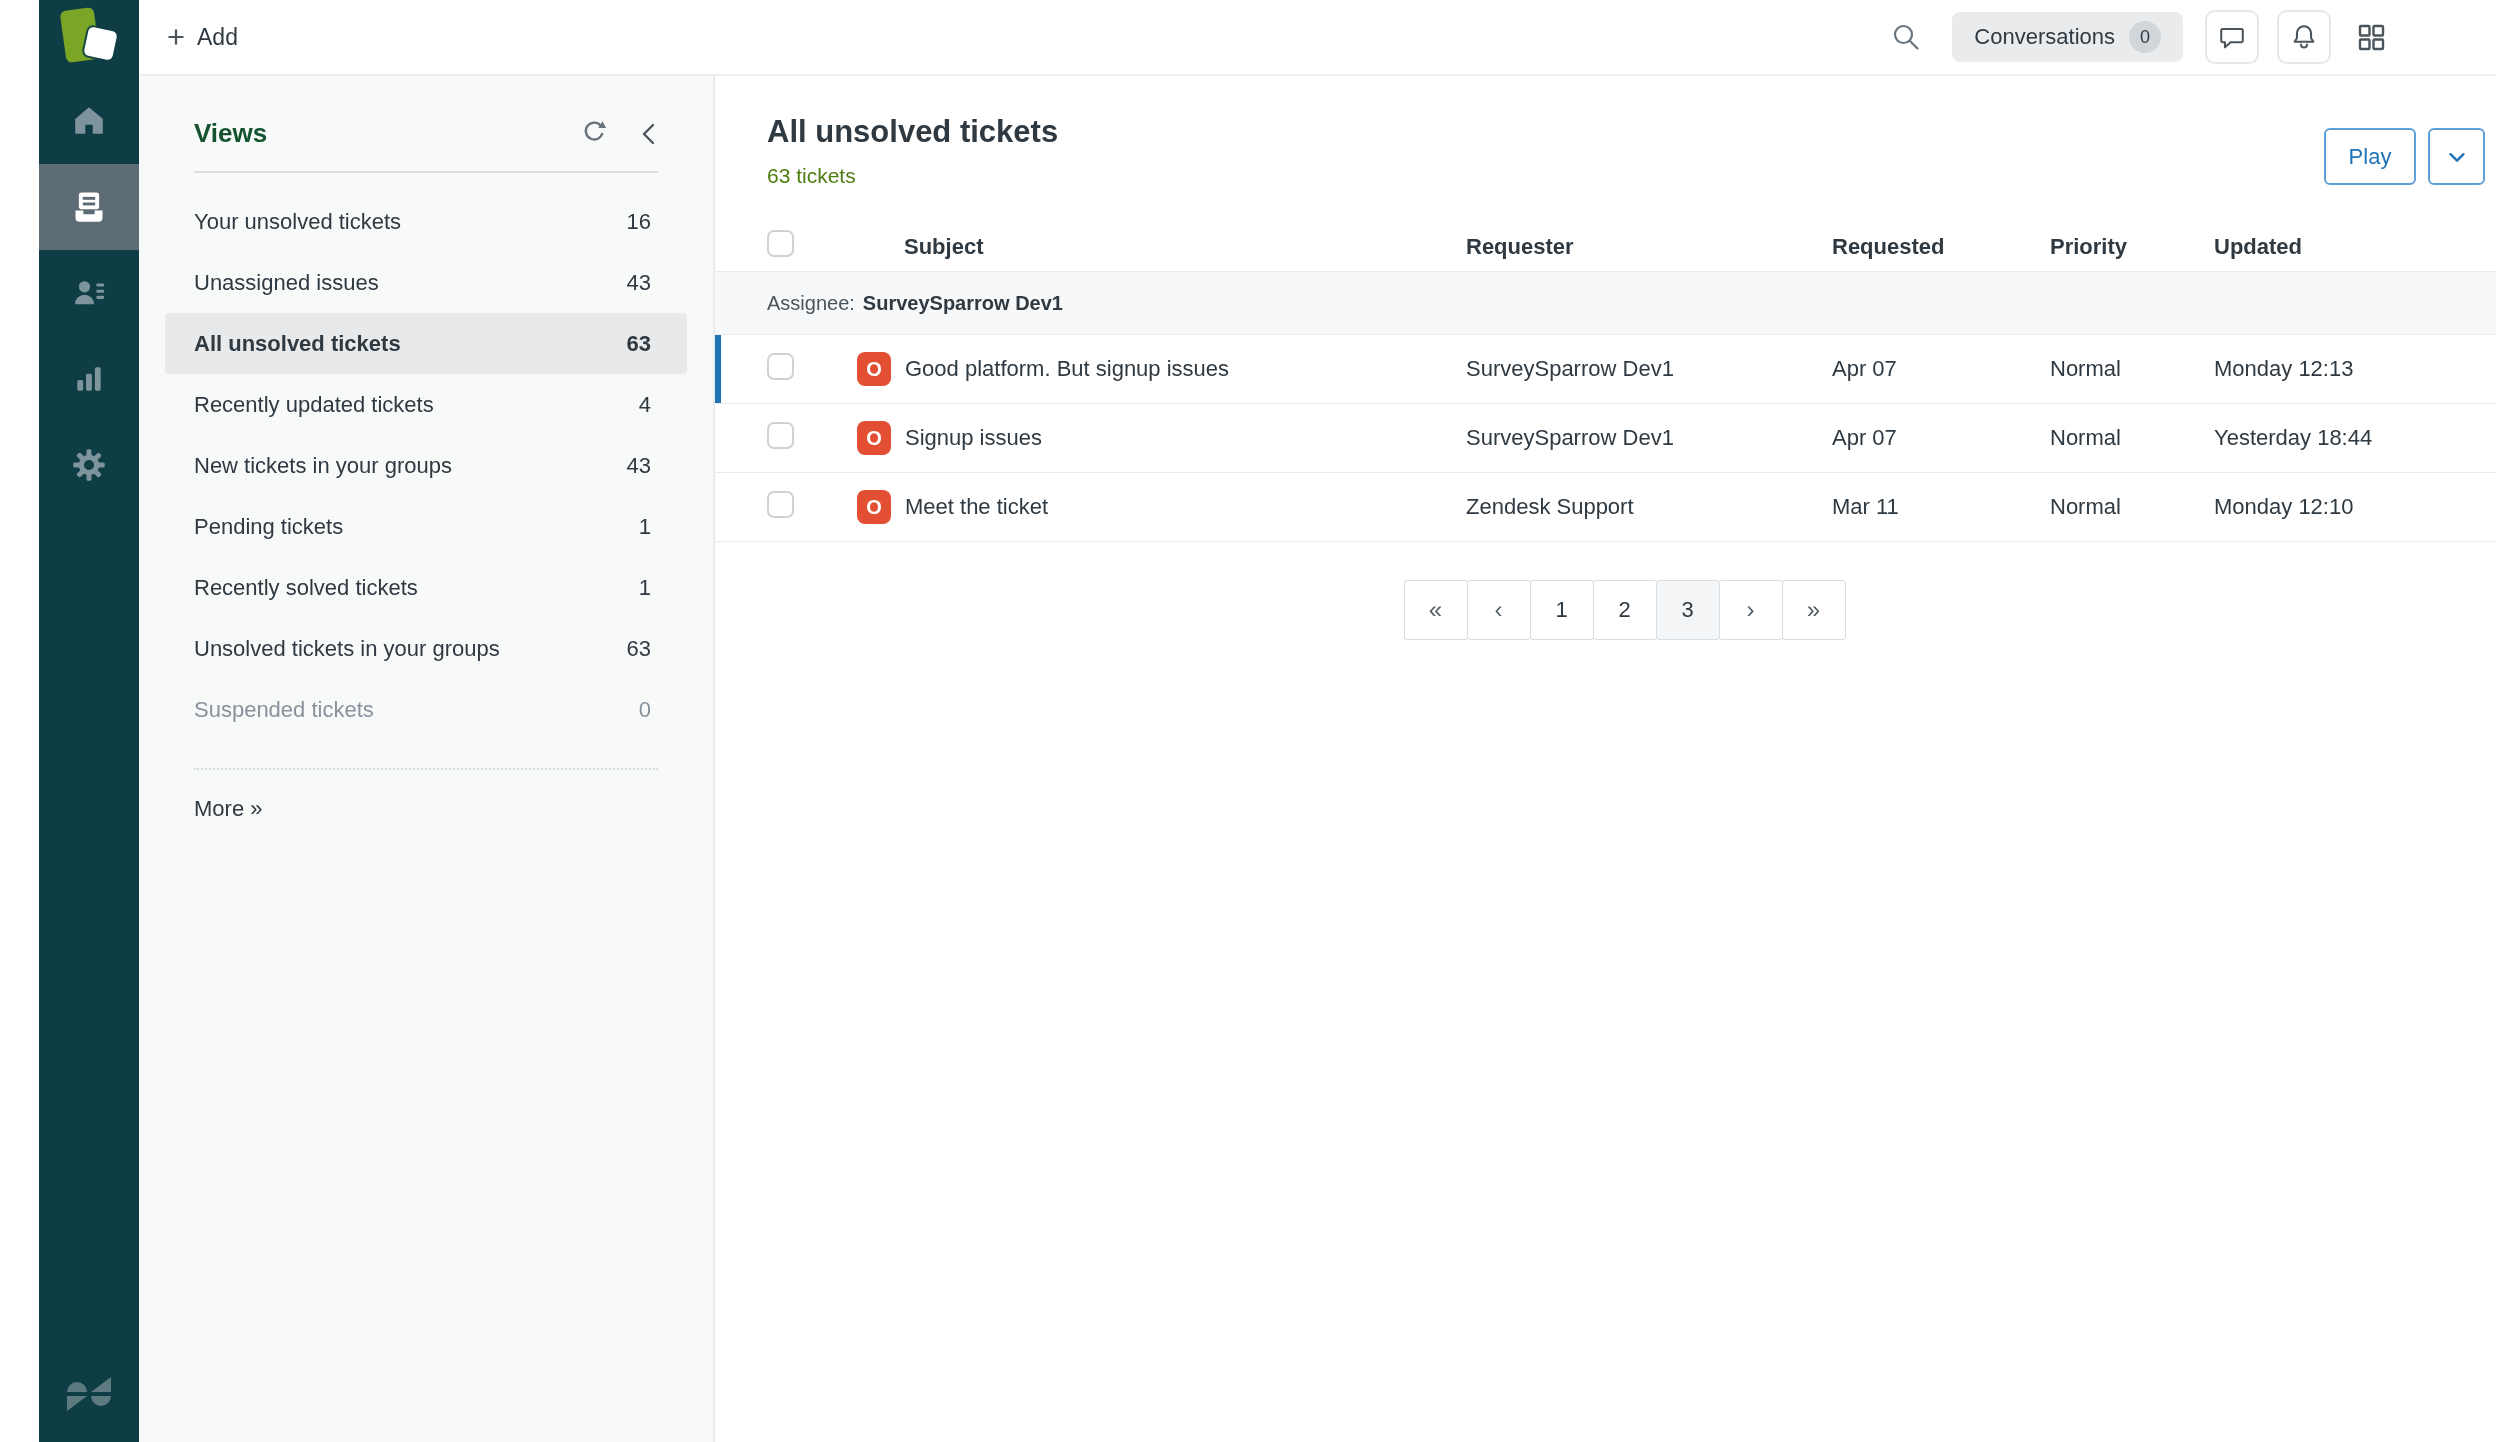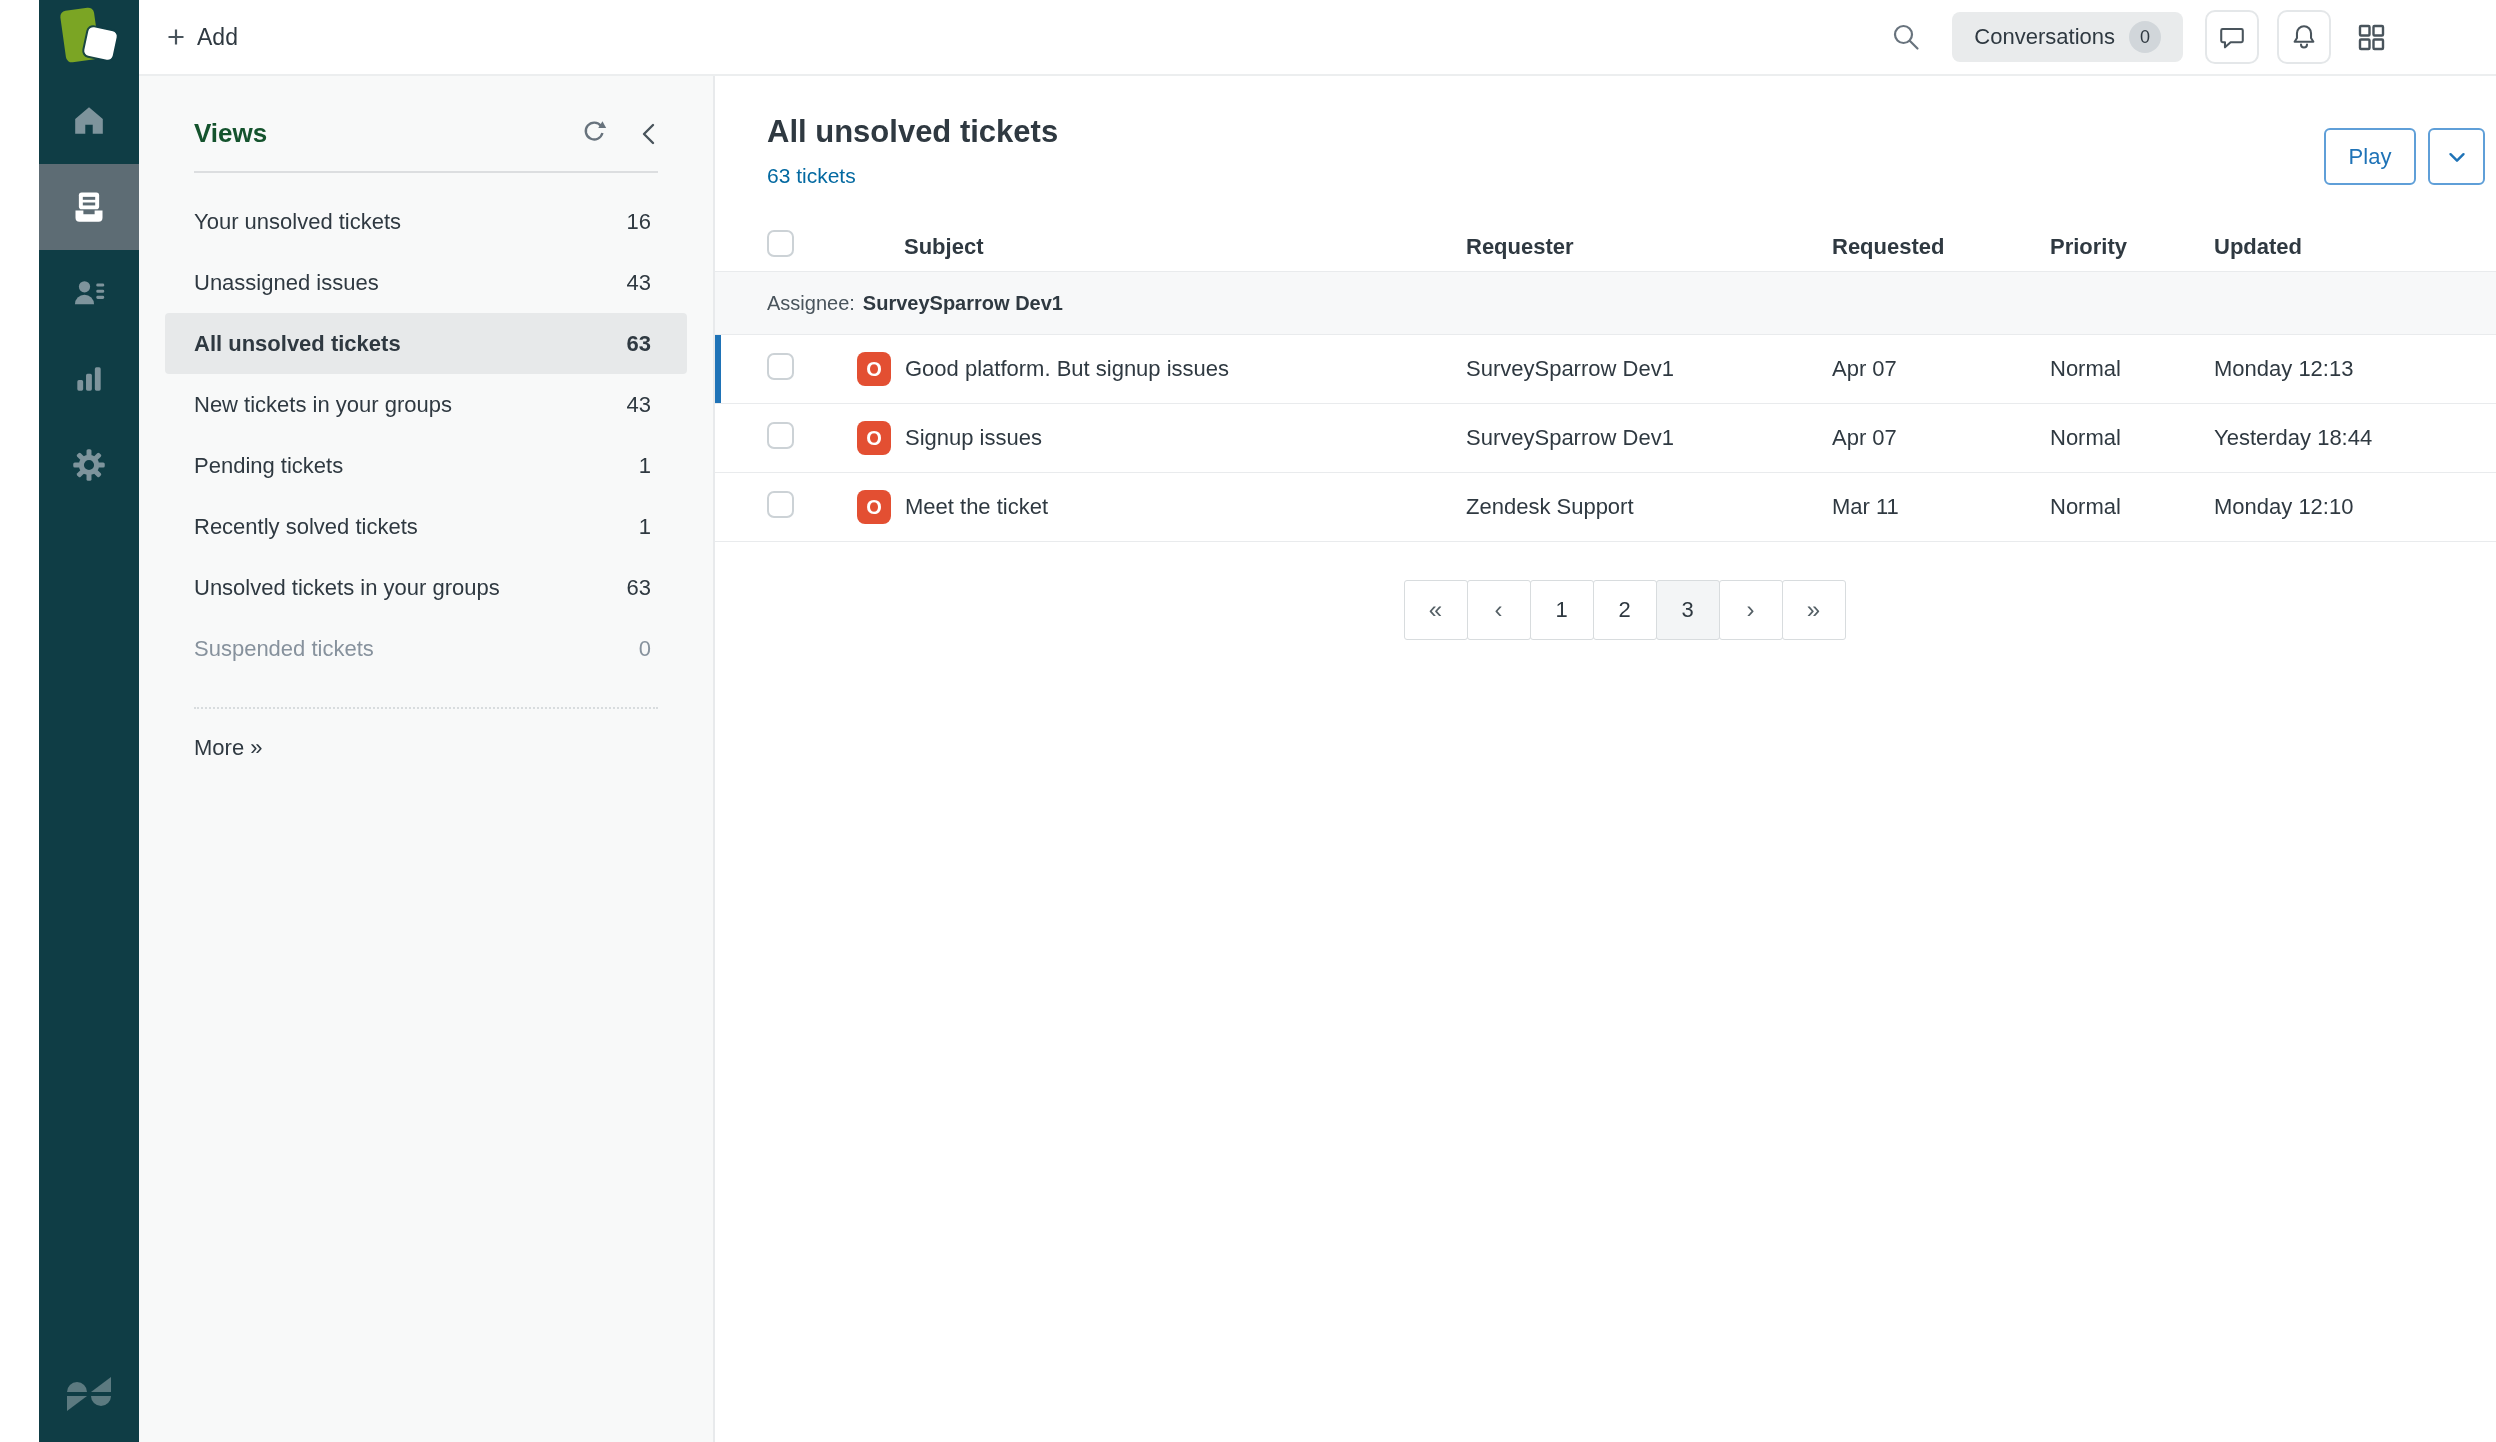--- a/index.html
+++ b/index.html
@@ -45,21 +45,21 @@
   .view-item.selected { background: #e7e9ea; font-weight: bold; }
   .view-item.muted { color: #87929d; }
   .view-item.danger { color: #cc3340; }
   .views-dotted { border-top: 2px dotted #d8dcde; margin: 28px 55px 0 55px; }
   .more-link { display: inline-block; margin: 26px 0 0 55px; font-size: 22px; color: #2f3941; cursor: pointer; text-decoration: none; }
 
   
   .content { position: absolute; left: 676px; top: 76px; right: 0; bottom: 0; background: #fff; }
   .content-head { position: relative; padding: 38px 50px 0 52px; }
   .page-title { font-size: 31px; font-weight: bold; color: #2f3941; }
-  .page-subtitle { margin-top: 14px; font-size: 21px; color: #0369a1; }
+  .page-subtitle { margin-top: 14px; font-size: 21px; color: #4d7c0f; }
   .head-actions { position: absolute; top: 52px; right: 50px; display: flex; gap: 12px; }
   .play-btn { width: 92px; height: 57px; border: 2px solid #5f9fd8; border-radius: 6px; background: #fff; color: #1f73b7; font-size: 22px; font-family: inherit; cursor: pointer; }
   .play-caret-btn { width: 57px; height: 57px; border: 2px solid #5f9fd8; border-radius: 6px; background: #fff; cursor: pointer; display: flex; align-items: center; justify-content: center; }
 
   
   .ticket-table { margin-top: 34px; }
   .trow, .thead-row { display: flex; align-items: center; }
   .col-check { width: 90px; padding-left: 52px; flex: 0 0 90px; box-sizing: content-box; width: 38px; flex-basis: 38px; }
   .col-check { flex: 0 0 90px; width: 90px; padding-left: 52px; }
   .col-subject { flex: 0 0 609px; display: flex; align-items: center; }
@@ -218,20 +218,24 @@
   </div>
         <div class="view-item">
     <span class="v-label">Unassigned issues</span>
     <span class="v-count">43</span>
   </div>
         <div class="view-item selected">
     <span class="v-label">All unsolved tickets</span>
     <span class="v-count">63</span>
   </div>
         <div class="view-item">
+    <span class="v-label">Recently updated tickets</span>
+    <span class="v-count">4</span>
+  </div>
+        <div class="view-item">
     <span class="v-label">New tickets in your groups</span>
     <span class="v-count">43</span>
   </div>
         <div class="view-item">
     <span class="v-label">Pending tickets</span>
     <span class="v-count">1</span>
   </div>
         <div class="view-item">
     <span class="v-label">Recently solved tickets</span>
     <span class="v-count">1</span>

